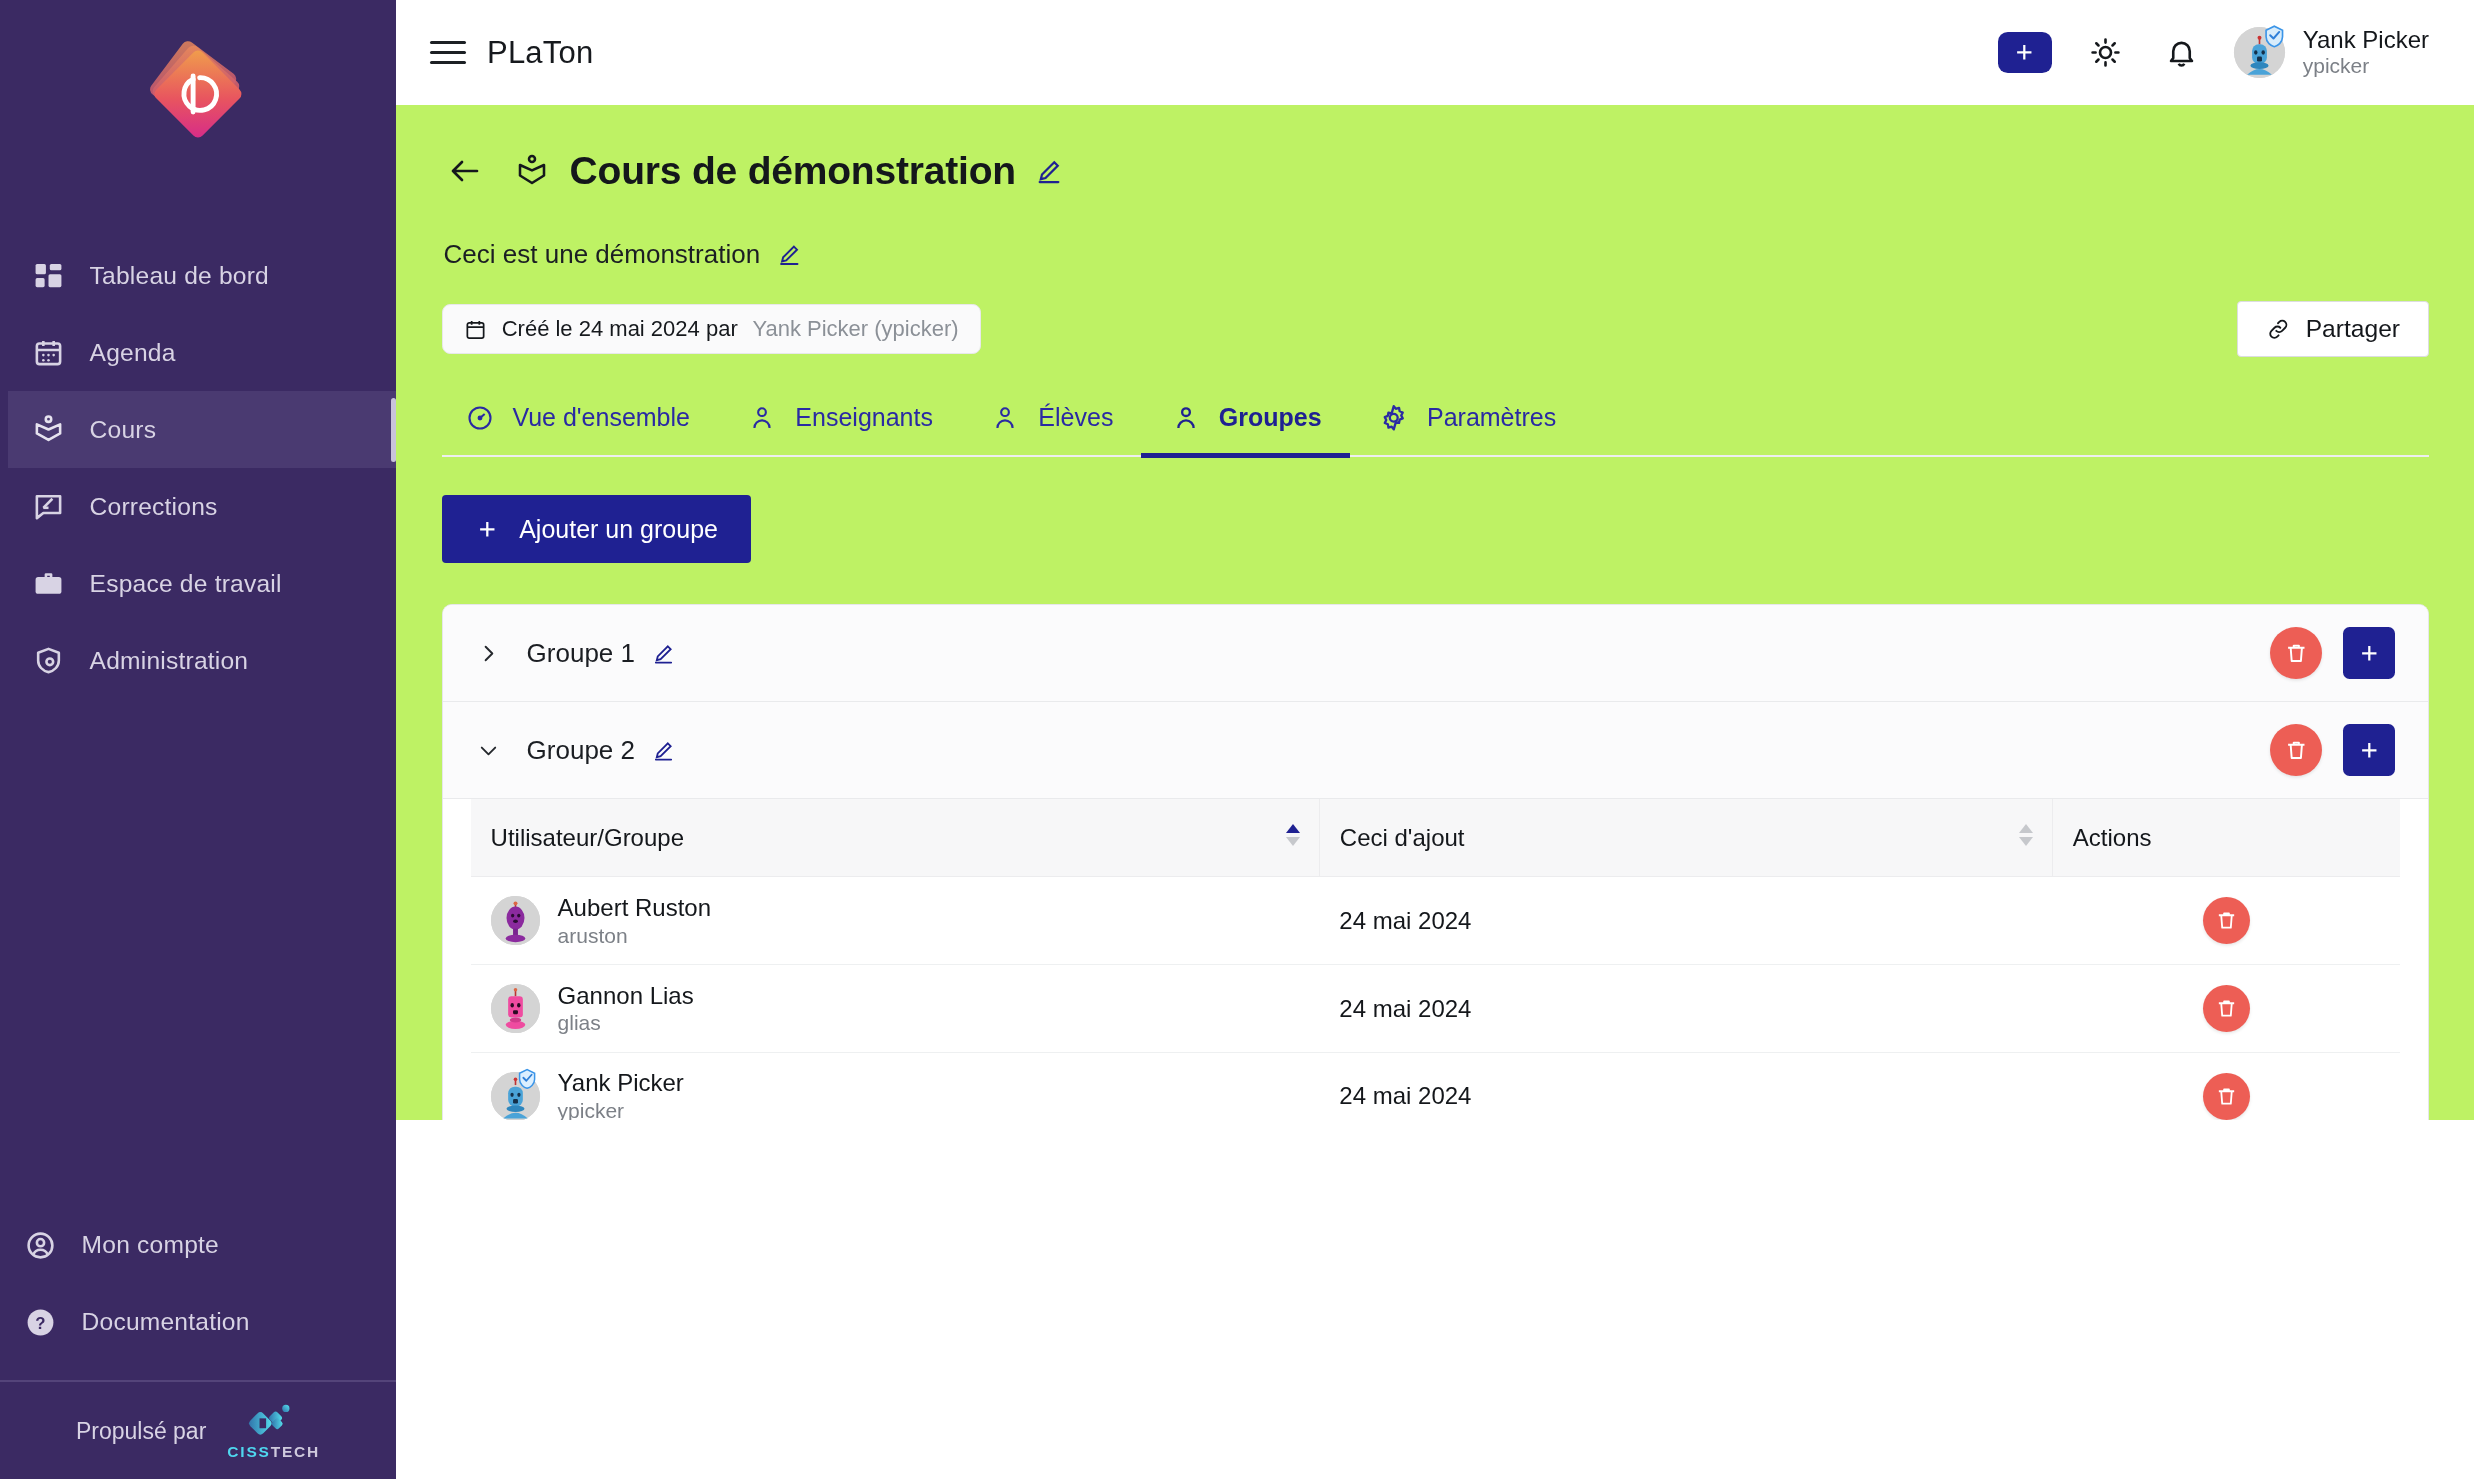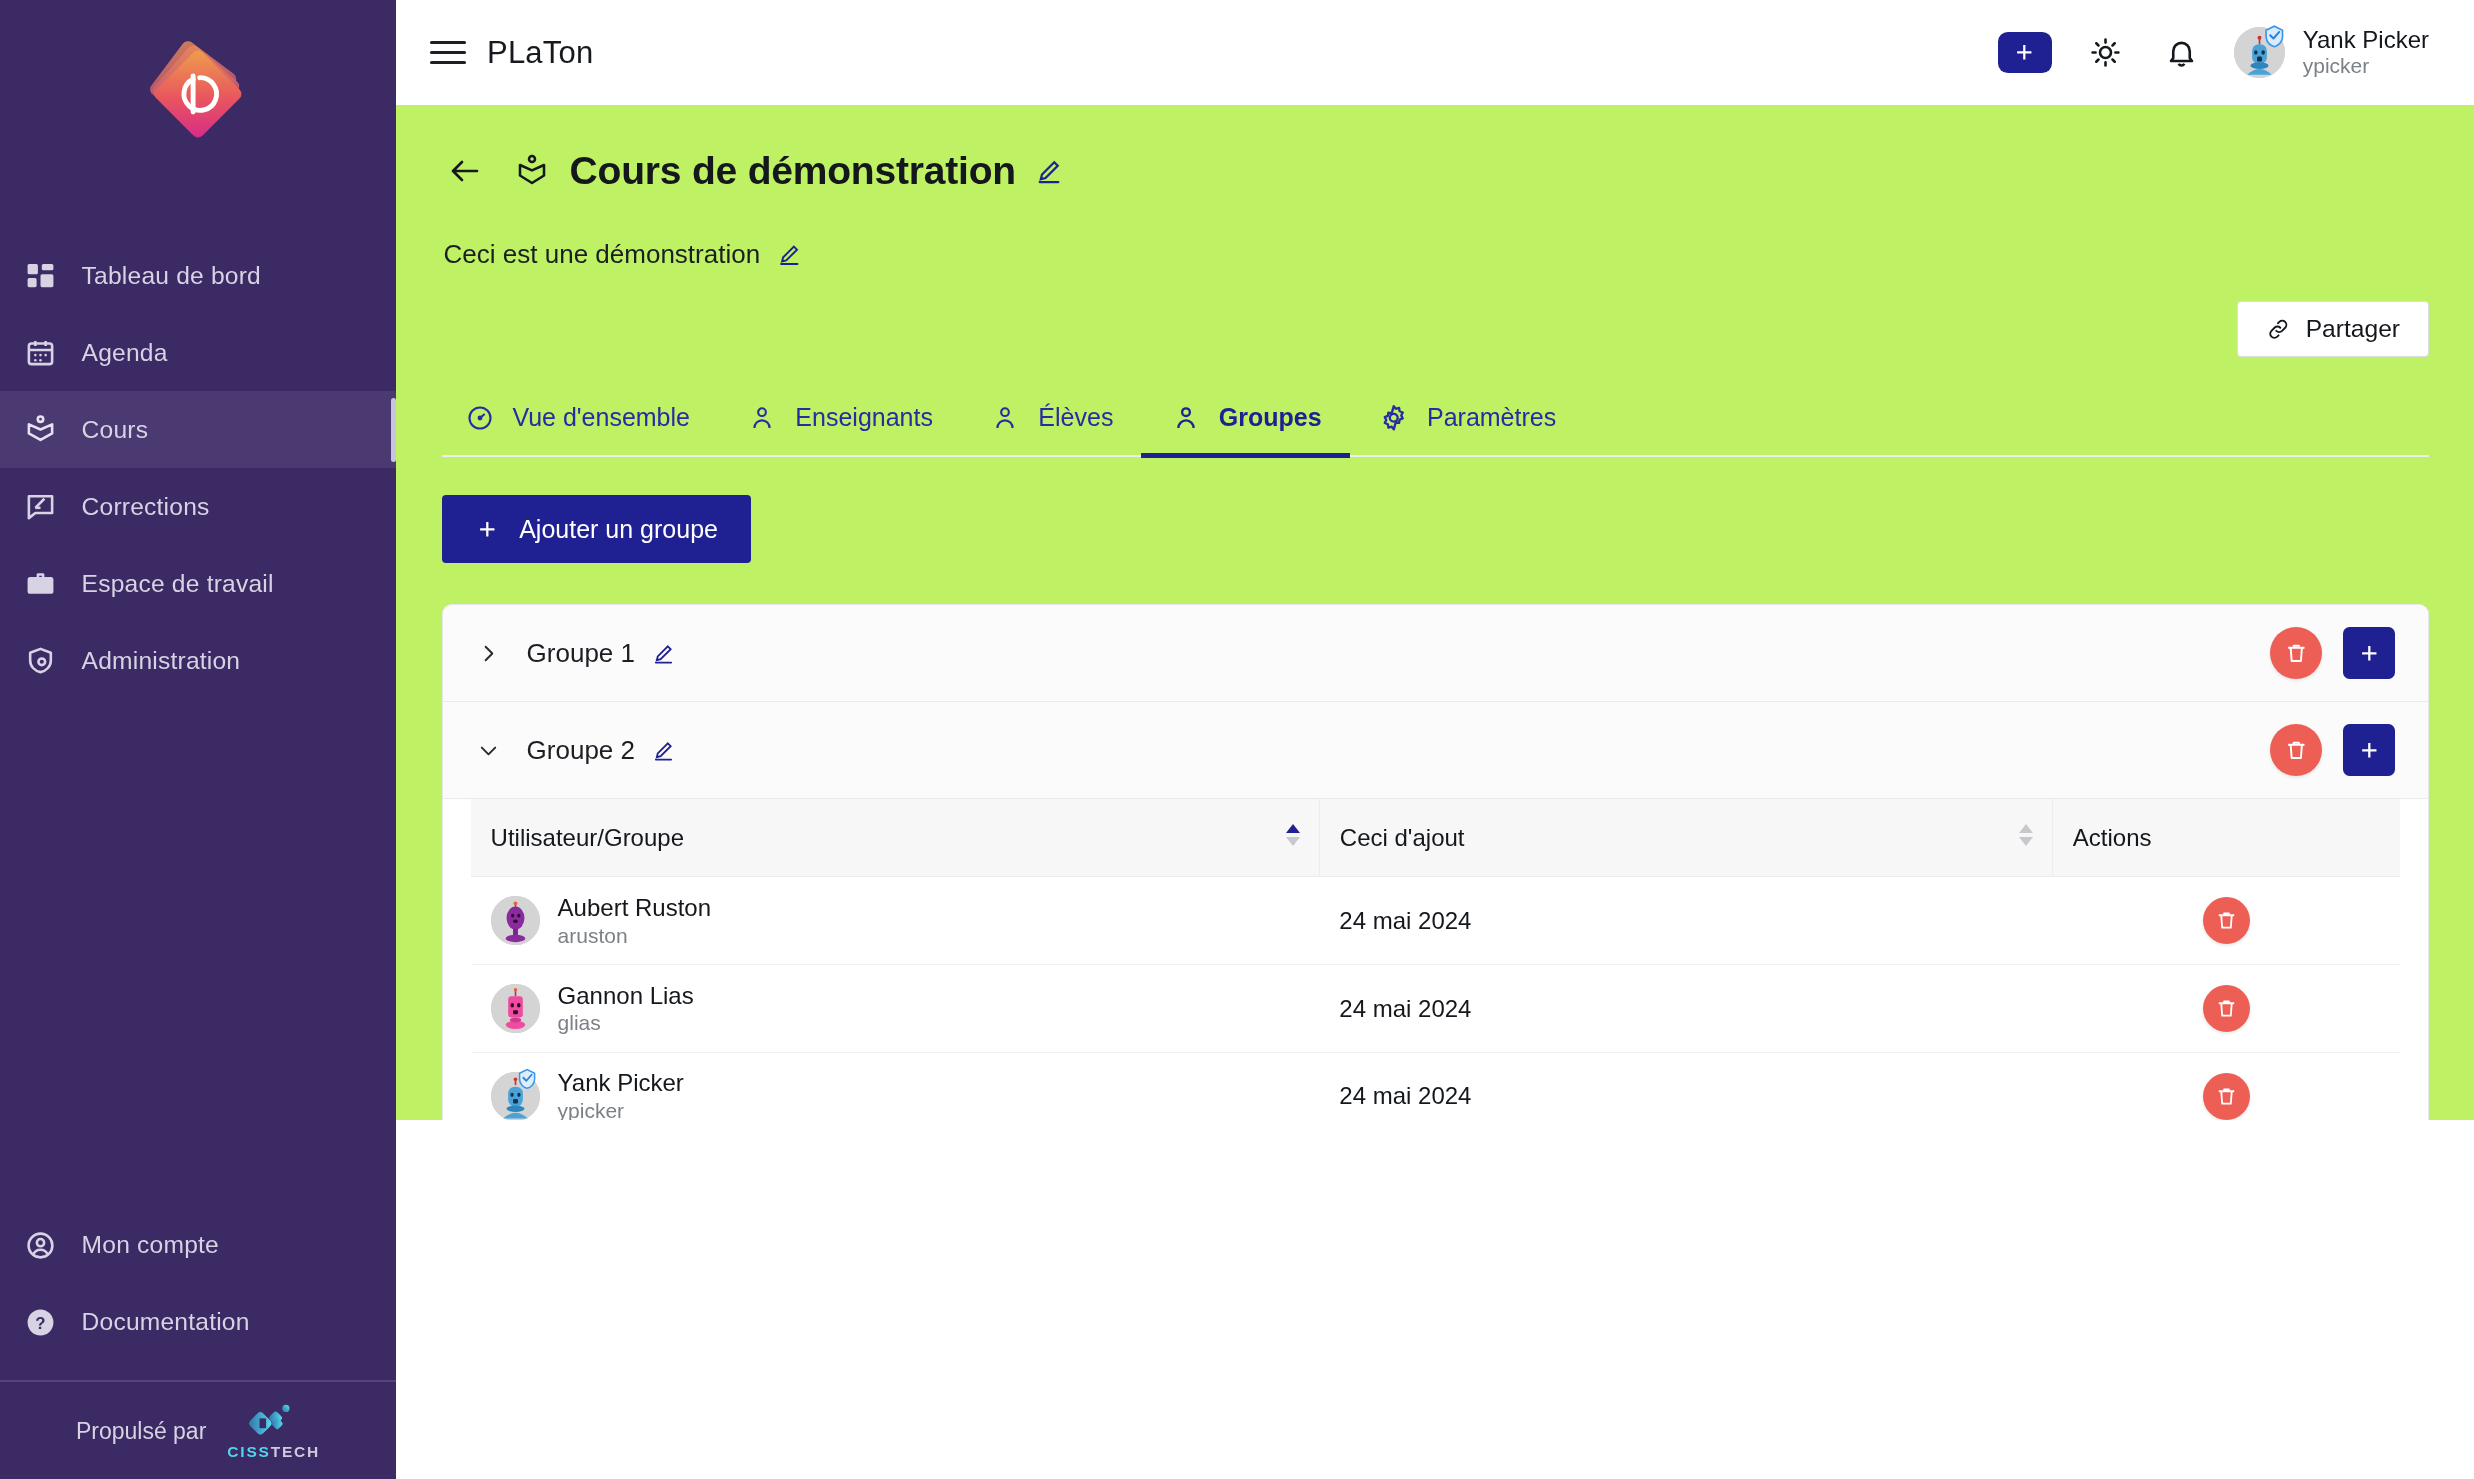--- a/index.html
+++ b/index.html
@@ -15,21 +15,21 @@
   .sidebar {
     width: 396px; height: 1480px; flex: 0 0 396px;
     background: #3b2a63;
     display: flex; flex-direction: column;
     position: relative;
   }
   .logo-wrap {
     height: 188px; display: flex; align-items: center; justify-content: center;
   }
   .logo-mark { width: 106px; height: 106px; position: relative; }
-  .nav-top { margin-top: 49px; }
+  .nav-top { margin-top: 49px; padding-left: 8px; }
   .nav-item {
     display: flex; align-items: center; gap: 24.6px;
     height: 77px; padding-left: 23px;
     color: #d8d3e4; font-size: 24.6px; letter-spacing: 0.2px;
     cursor: pointer; position: relative;
   }
   .nav-item .nav-icon { width: 34px; height: 34px; flex: 0 0 34px; display:flex; align-items:center; justify-content:center; }
   .nav-item.active { background: #4a3a71; }
   .nav-item.active::after {
     content: ""; position: absolute; right: 0; top: 6.5px; bottom: 6.5px;
@@ -416,20 +416,30 @@
         <div class="subtitle">Ceci est une démonstration</div>
         <span class="edit-pencil">
           <svg width="24.6" height="24.6" viewBox="0 0 24 24" fill="none" stroke="#1f2192" stroke-width="1.9" stroke-linecap="round">
             <path d="M16.5 4.5l3 3L9 18l-4 1 1-4z"></path>
               <path d="M4 21.5h16"></path>
           </svg>
         </span>
       </div>
 
       <div class="meta-row">
+        <div class="meta-chip">
+          <span>
+            <svg width="23" height="23" viewBox="0 0 24 24" fill="none" stroke="#15181c" stroke-width="1.8">
+              <rect x="3.5" y="5" width="17" height="16" rx="2"></rect>
+                <path d="M3.5 9.5h17M8 3v4M16 3v4"></path>
+            </svg>
+          </span>
+          <span>Créé le 24 mai 2024 par</span>
+          <span class="muted">Yank Picker (ypicker)</span>
+        </div>
 
         <div class="share-btn">
           <span>
             <svg width="24.6" height="24.6" viewBox="0 0 24 24" fill="none" stroke="#15181c" stroke-width="1.8" stroke-linecap="round">
               <path d="M10 13.5a4 4 0 005.7 0l3-3a4 4 0 10-5.7-5.7l-1.3 1.3"></path>
               <path d="M14 10.5a4 4 0 00-5.7 0l-3 3a4 4 0 005.7 5.7l1.3-1.3"></path>
             </svg>
           </span>
           <span>Partager</span>
         </div>

